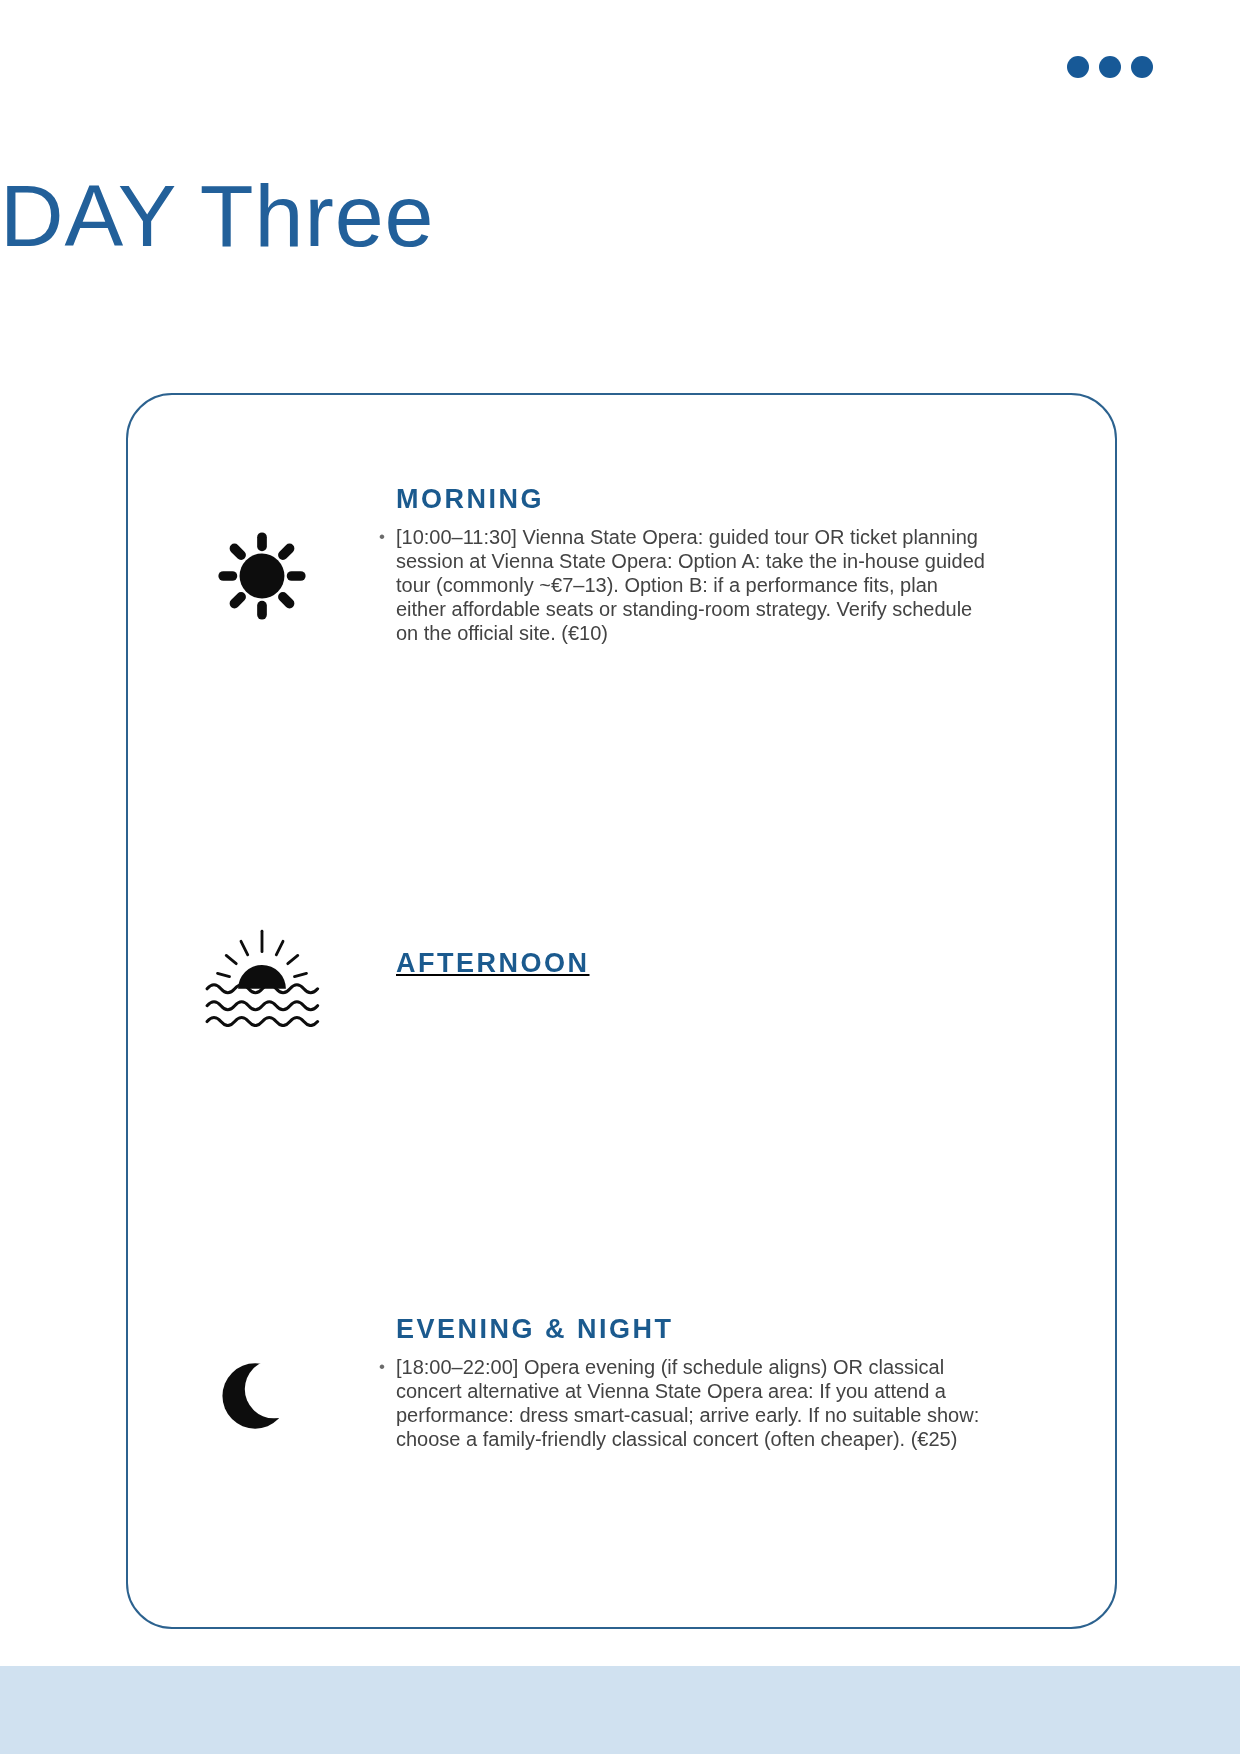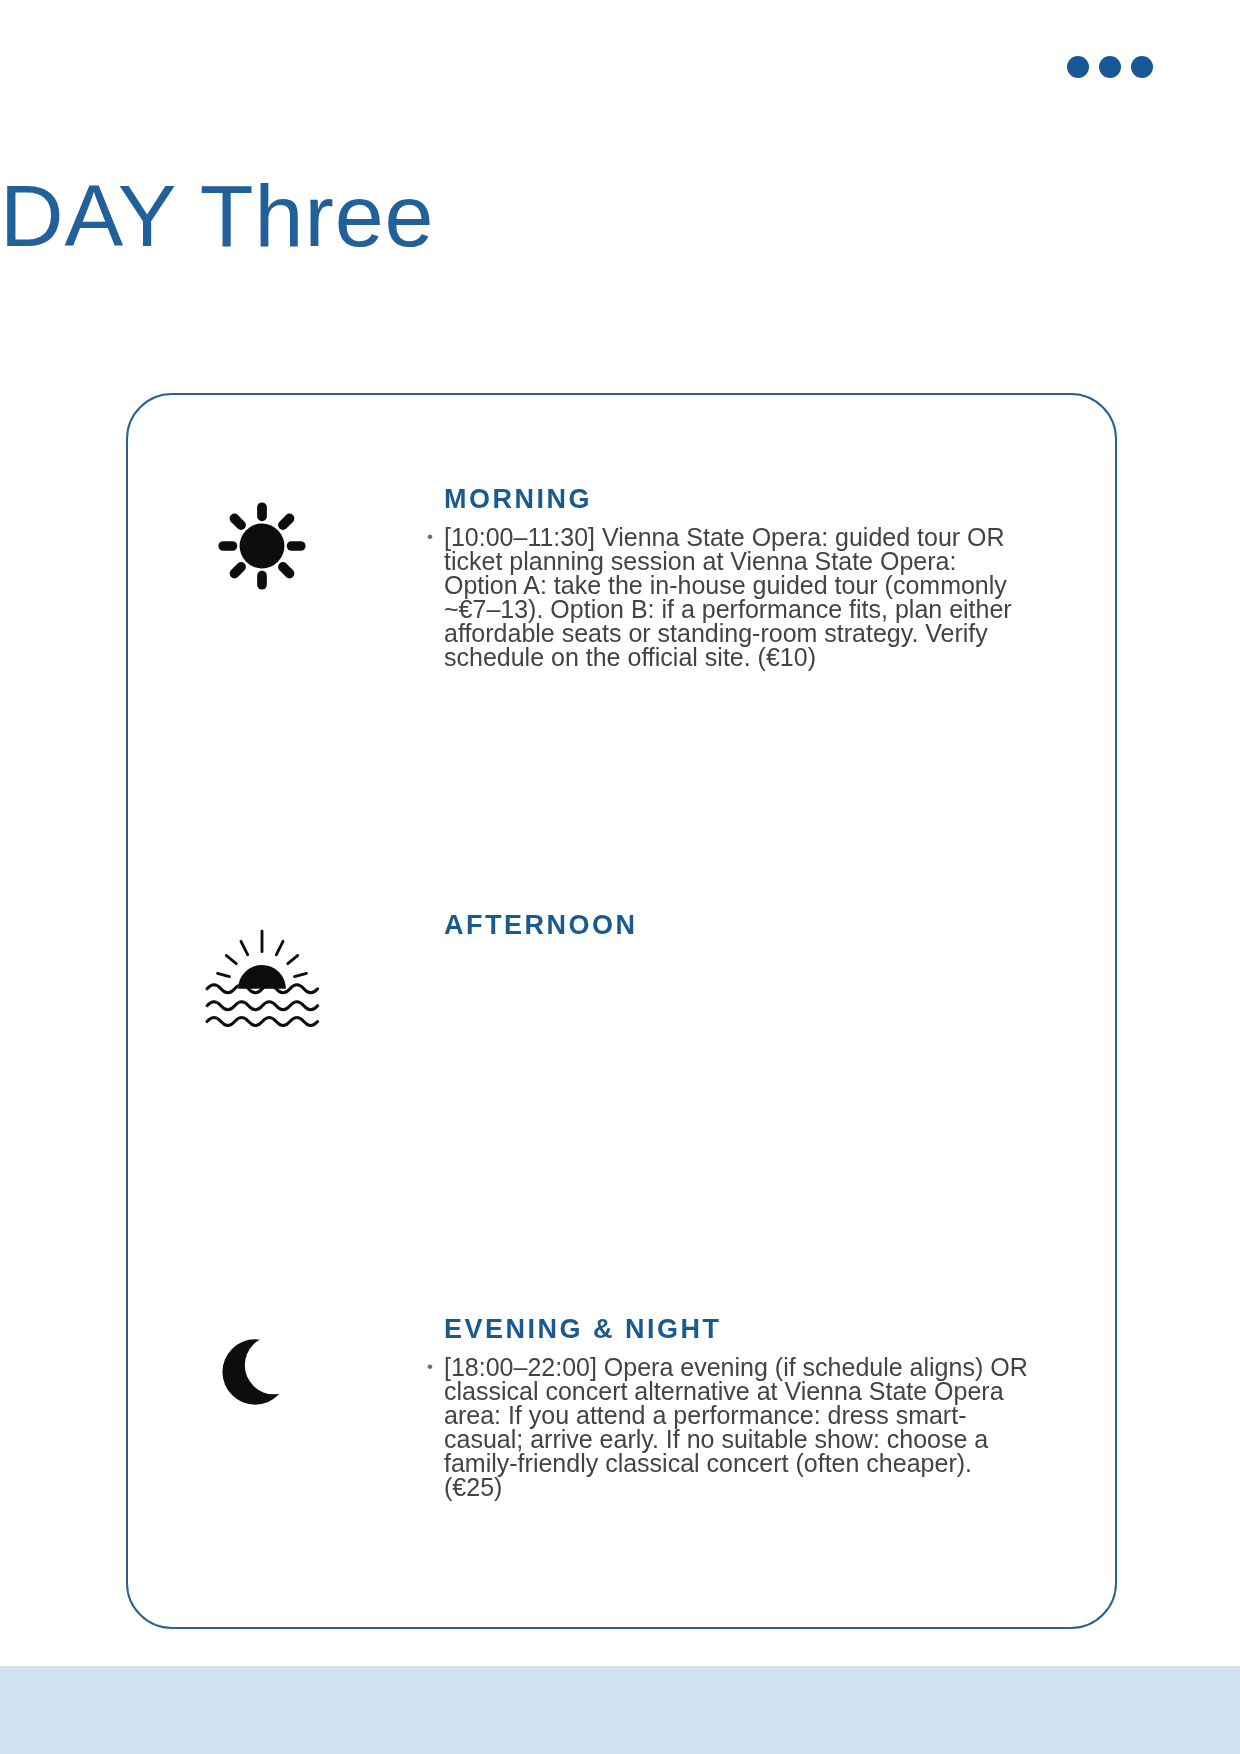--- a/index.html
+++ b/index.html
@@ -47,45 +47,45 @@
   
   .schedule-box{
     position:absolute;
     left:126px;top:393px;
     width:991px;height:1236px;
     border:2px solid var(--border-blue);
     border-radius:46px;
   }
   .row{
     position:absolute;left:0;width:100%;
-    display:flex;align-items:flex-start;gap:48px;
+    display:flex;align-items:center;
   }
   .row-morning{top:88px;}
-  .row-afternoon{top:514px;}
+  .row-afternoon{top:514px;text-decoration:underline;}
   .row-evening{top:918px;}
   .icon-col{
     width:268px;flex:0 0 268px;
     display:flex;justify-content:center;
   }
   .row-morning .icon-col svg{margin-top:12px;}
   .row-afternoon .icon-col svg{margin-top:8px;}
   .row-evening .icon-col svg{margin-top:16px;}
   .text-col{width:592px;flex:0 0 592px;}
   .section-heading{
     font-size:27px;
     font-weight:700;
     letter-spacing:2.5px;
     color:var(--heading-blue);
     margin-bottom:10px;
     line-height:32px;
   }
   ul.bullets{list-style:none;}
   ul.bullets li{
     position:relative;
-    font-size:25px;
+    font-size:20px;
     line-height:24px;
     color:var(--body-gray);
     margin-bottom:12px;
   }
   ul.bullets li::before{
     content:"\2022";
     position:absolute;
     left:-17px;top:0;
     color:#6b6b6b;
     font-size:17px;

